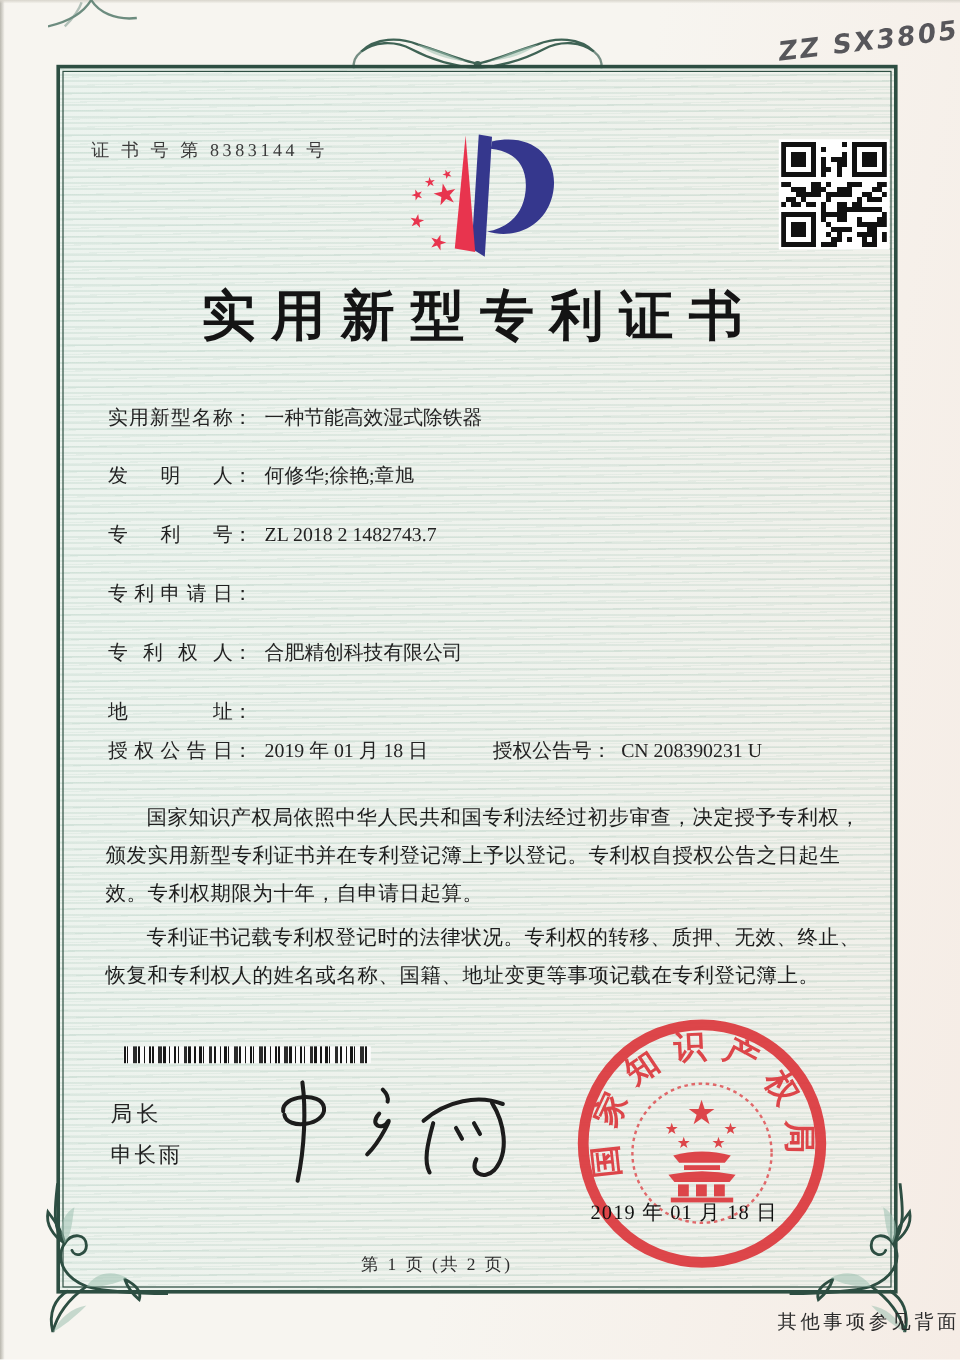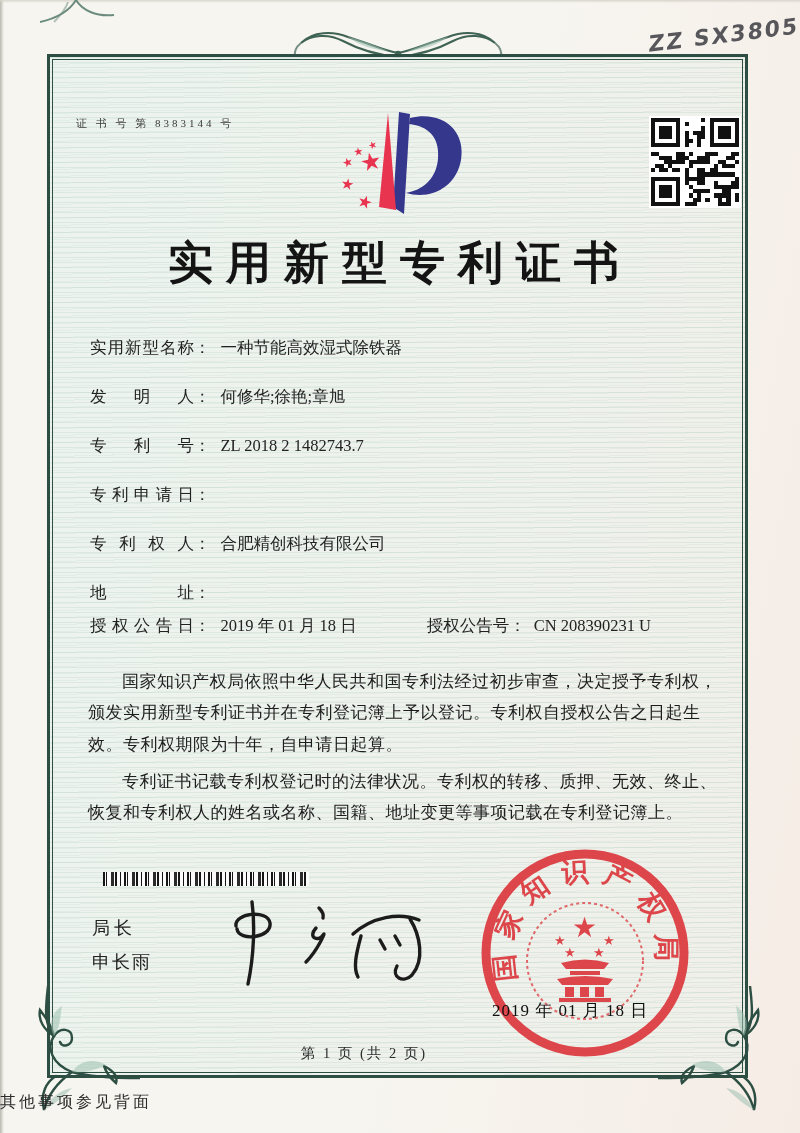--- a/index.html
+++ b/index.html
@@ -27,57 +27,57 @@
     border:3px solid #2d4e42;
     background:
       repeating-linear-gradient(180deg,rgba(120,170,148,.15) 0 1px,rgba(120,170,148,0) 1px 5px),
       repeating-linear-gradient(178.5deg,rgba(120,170,148,.09) 0 1px,rgba(120,170,148,0) 1px 7px),
       linear-gradient(100deg,rgba(234,243,238,.85),rgba(240,240,234,.85));
   }
   .frame::before{
     content:"";position:absolute;inset:2px;border:1px solid #2d4e42;
   }
 
-  .cert-no{left:76px;top:116px;font-size:11px;letter-spacing:3px;color:#3a3a3a;}
+  .cert-no{left:76px;top:116px;font-size:15px;letter-spacing:3px;color:#3a3a3a;}
 
   .title{
     left:0;top:233px;width:800px;text-align:center;
     font-size:45px;letter-spacing:13px;color:#141414;font-weight:700;
   }
 
   
   .fields{left:90px;top:334px;width:628px;font-size:16.5px;color:#222;}
   .frow{display:flex;align-items:flex-end;line-height:27px;margin-bottom:22px;}
   .flabel{display:inline-block;width:104px;text-align:justify;text-align-last:justify;white-space:nowrap;}
   .fcolon{display:inline-block;margin-right:10px;}
   .fvalue{display:inline-block;}
   .frow.address{margin-bottom:6px;}
   .frow.address .fvalue{width:414px;}
-  .grant-pair2{margin-left:70px;display:flex;}
+  .grant-pair2{margin-left:54px;display:flex;}
   .grant-pair2 .fcolon{margin-right:8px;}
 
   
   .paras{left:88px;top:666px;width:634px;font-size:17px;line-height:1.84;color:#1d1d1d;}
   .paras p{margin:0 0 6px 0;text-indent:2em;letter-spacing:.5px;}
 
   
   .barcode{
     left:103px;top:872px;width:206px;height:14px;
     background:repeating-linear-gradient(90deg,
       #161616 0 2px,#fbfbfb 2px 3px,#161616 3px 4px,#fbfbfb 4px 8px,
       #2b2b2b 8px 11px,#fbfbfb 11px 12px,#161616 12px 14px,#fbfbfb 14px 17px,
       #161616 17px 18px,#fbfbfb 18px 21px);
   }
 
   .signer-title{left:92px;top:916px;font-size:18px;letter-spacing:4px;color:#222;}
   .signer-name{left:92px;top:950px;font-size:18px;letter-spacing:2px;color:#222;font-family:Liberation Serif, serif;}
 
   .seal-date{left:492px;top:999px;font-size:17px;letter-spacing:1px;color:#101010;z-index:6;}
   .page-footer{left:0;top:1044px;width:728px;text-align:center;font-size:14.5px;letter-spacing:2px;color:#2c2c2c;}
-  .back-note{left:0;top:1092px;width:800px;text-align:left;font-size:16px;letter-spacing:3px;color:#2b2b2b;}
+  .back-note{left:0;top:1092px;width:800px;text-align:right;font-size:16px;letter-spacing:3px;color:#2b2b2b;}
 
   .seal-wrap{left:477px;top:845px;width:216px;height:216px;z-index:5;opacity:.9;}
   svg{display:block;}
 </style>
 </head>
 <body>
 
 <div class="abs photo-edge-left"></div>
 <div class="abs photo-edge-top"></div>
 

